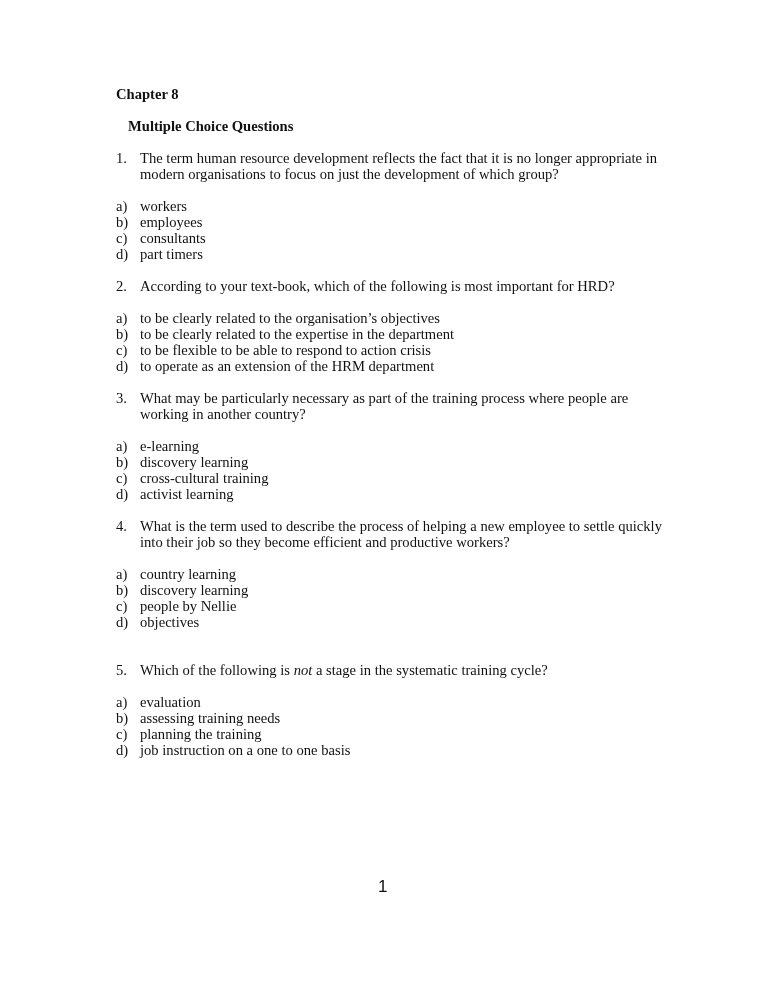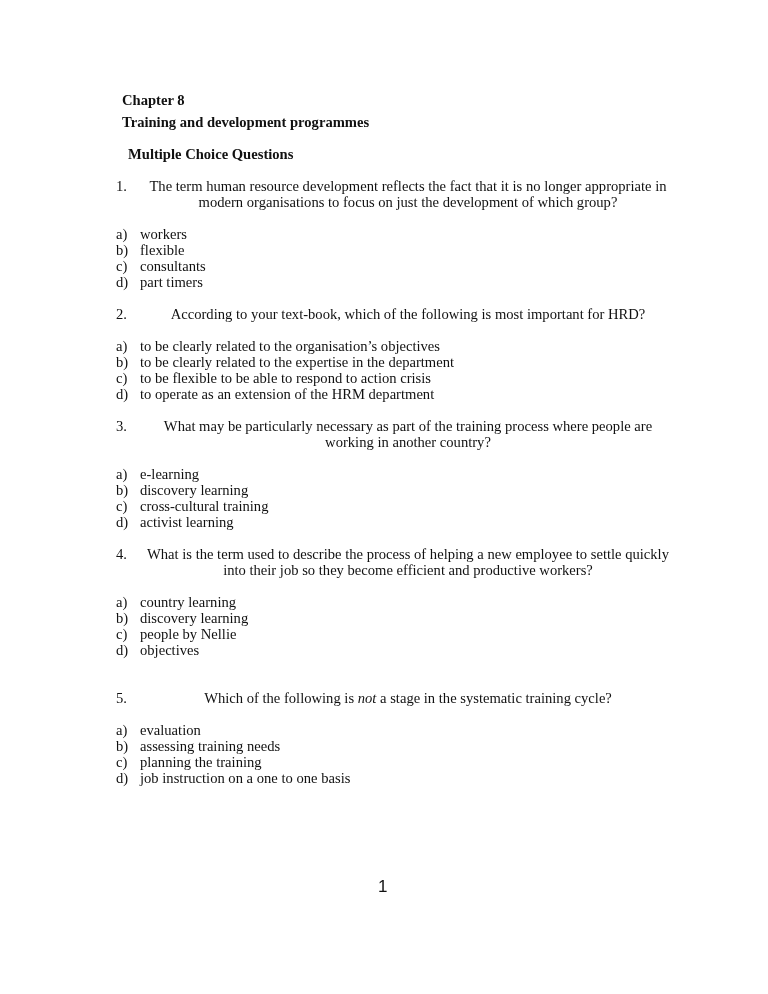--- a/index.html
+++ b/index.html
@@ -18,40 +18,39 @@
       line-height: 16px;
     }
     .page {
       position: absolute;
       left: 116px;
       top: 86px;
       width: 560px;
     }
     .title-line {
       font-weight: bold;
-      margin: 6px;
+      margin: 0;
     }
     .section-heading {
       font-weight: bold;
       margin: 16px 0 16px 12px;
     }
     .question {
       margin: 0 0 16px 0;
     }
     .q-stem {
       display: flex;
       margin: 0 0 16px 0;
     }
     .q-num {
       width: 24px;
       flex: 0 0 24px;
     }
     .q-text {
       flex: 1;
-      text-align: center;
     }
     .options {
       margin: 0;
       padding: 0;
       list-style: none;
     }
     .option {
       display: flex;
     }
     .opt-letter {
@@ -72,36 +71,35 @@
       font-size: 17px;
       color: #111111;
     }
     em { }
   </style>
 </head>
 <body>
 
 <div class="page">
   <p class="title-line">Chapter 8</p>
-  <p class="title-line">Training and development programmes</p>
   <p class="section-heading">Multiple Choice Questions</p>
 
   <div class="question">
     <div class="q-stem">
       <span class="q-num">1.</span>
       <span class="q-text">The term human resource development reflects the fact that it is no longer appropriate in modern organisations to focus on just the development of which group?</span>
     </div>
     <ul class="options">
       <li class="option">
           <span class="opt-letter">a)</span>
           <span class="opt-text">workers</span>
         </li>
       <li class="option">
           <span class="opt-letter">b)</span>
-          <span class="opt-text">flexible</span>
+          <span class="opt-text">employees</span>
         </li>
       <li class="option">
           <span class="opt-letter">c)</span>
           <span class="opt-text">consultants</span>
         </li>
       <li class="option">
           <span class="opt-letter">d)</span>
           <span class="opt-text">part timers</span>
         </li>
     </ul>

